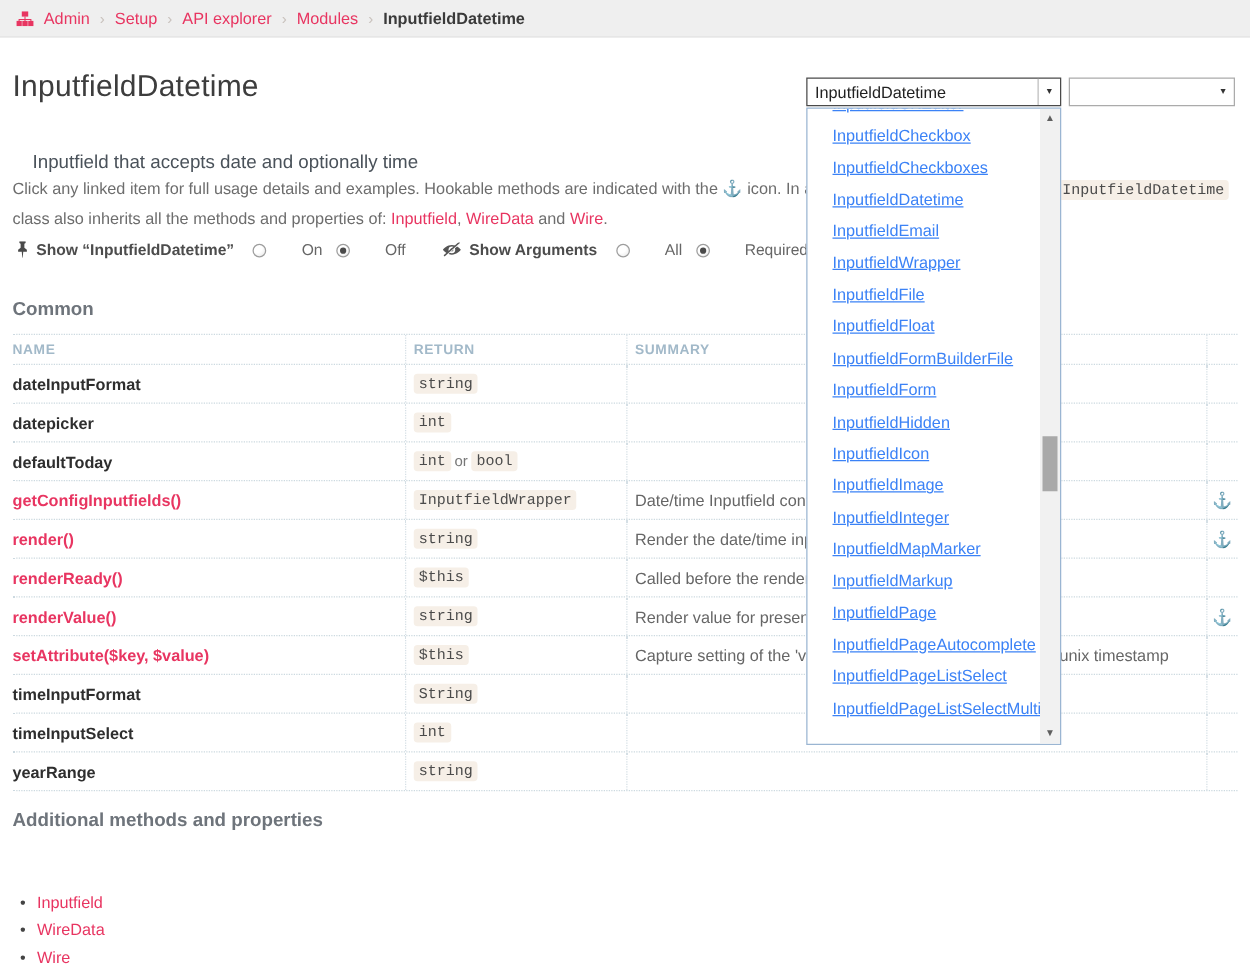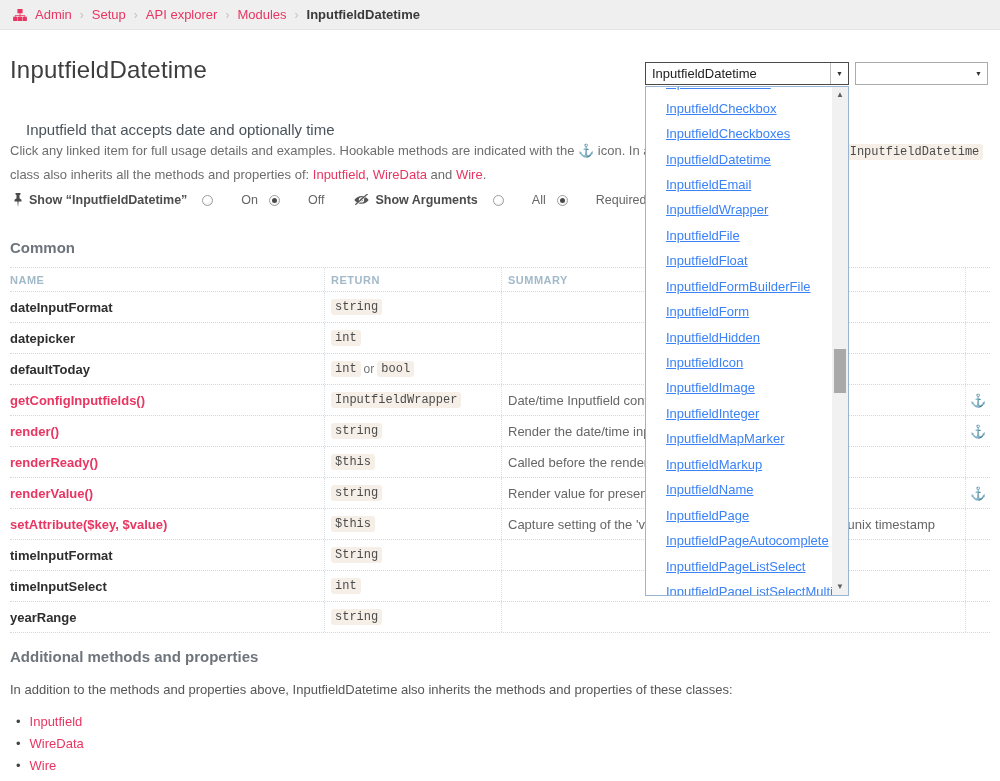--- a/index.html
+++ b/index.html
@@ -316,21 +316,20 @@
           </div>
           <div class="c-summary">
             <span class="summary-text"></span>
           </div>
           <div class="c-hook"></div>
         </div>
       </div>
   </div>
 
   <h3 class="section" id="additional-title">Additional methods and properties</h3>
-  <p class="add-desc">In addition to the methods and properties above, InputfieldDatetime also inherits the methods and properties of these classes:</p>
   <ul class="add-list" id="additional-links">
       <li>
         <span class="bullet">•</span>
         <a class="pw-link">Inputfield</a>
       </li>
       <li>
         <span class="bullet">•</span>
         <a class="pw-link">WireData</a>
       </li>
       <li>
@@ -350,21 +349,20 @@
         <div class="dd-item">InputfieldFile</div>
         <div class="dd-item">InputfieldFloat</div>
         <div class="dd-item">InputfieldFormBuilderFile</div>
         <div class="dd-item">InputfieldForm</div>
         <div class="dd-item">InputfieldHidden</div>
         <div class="dd-item">InputfieldIcon</div>
         <div class="dd-item">InputfieldImage</div>
         <div class="dd-item">InputfieldInteger</div>
         <div class="dd-item">InputfieldMapMarker</div>
         <div class="dd-item">InputfieldMarkup</div>
-        <div class="dd-item">InputfieldName</div>
         <div class="dd-item">InputfieldPage</div>
         <div class="dd-item">InputfieldPageAutocomplete</div>
         <div class="dd-item">InputfieldPageListSelect</div>
         <div class="dd-item">InputfieldPageListSelectMultiple</div>
       </div>
     <div class="dd-scroll">
       <span class="dd-arrow up">▲</span>
       <span class="dd-thumb"></span>
       <span class="dd-arrow down">▼</span>
     </div>

